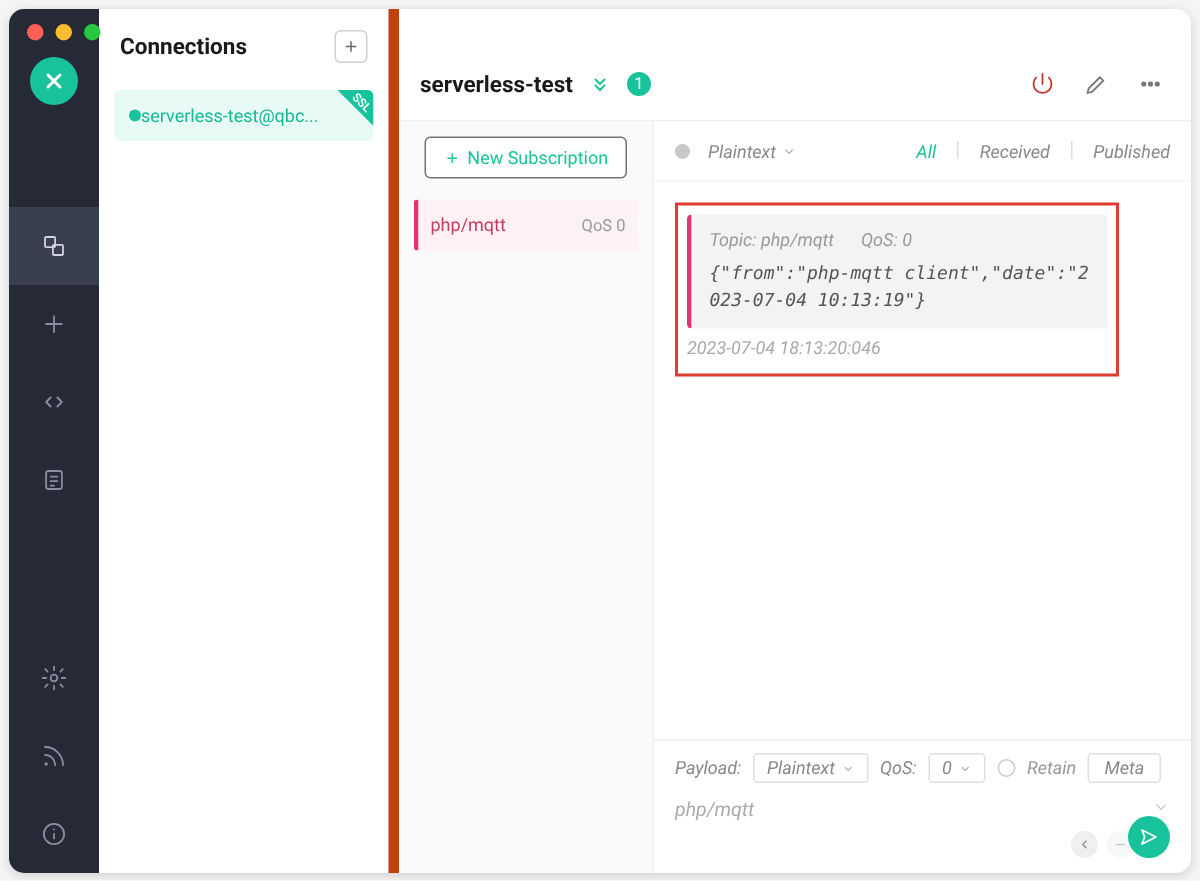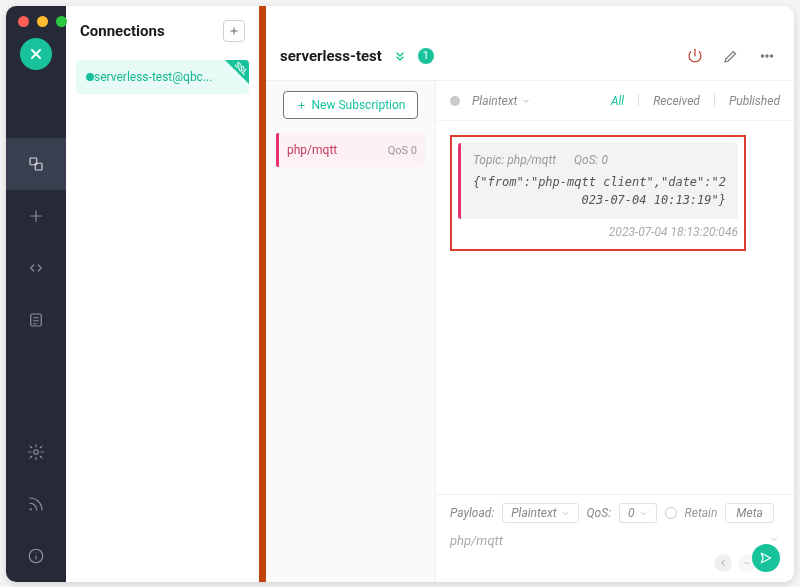--- a/index.html
+++ b/index.html
@@ -47,21 +47,21 @@
 
   .msg-col { flex:1; display:flex; flex-direction:column; min-width:0;font-style:italic;}
   .msg-filter { height:40px; display:flex; align-items:center; padding:0 14px; gap:12px; border-bottom:1px solid #f4f4f4; font-size:12px;}
   .status-dot{ width:10px; height:10px; border-radius:50%; background:#c9c9c9;}
   .fmt-sel{ color:#888; display:flex; align-items:center; gap:4px; cursor:pointer;}
   .fmt-sel svg{width:10px;height:10px;fill:none;stroke:#aaa;stroke-width:2;}
   .filter-tabs{ margin-left:auto; display:flex; gap:14px; color:#888;}
   .filter-tabs .active{ color:#18c39c; }
   .divider{ width:1px; height:12px; background:#ddd; }
 
-  .msg-scroll { flex:1; overflow:auto; padding:14px;text-align:right; }
+  .msg-scroll { flex:1; overflow:auto; padding:14px; }
   .highlight-box { border:2px solid #e03b2f; padding:6px 6px 10px 6px; width:296px; }
   .msg-card { background:#f3f3f3; border-left:3px solid #e5346c; border-radius:3px; padding:10px 12px; font-size:12px; color:#666;}
   .msg-card .meta{ color:#9a9a9a; margin-bottom:6px; display:flex; gap:18px;}
   .msg-card .body{ font-family:ui-monospace,Menlo,monospace; color:#555; line-height:1.5; white-space:pre-wrap; word-break:break-all;}
   .timestamp{ font-size:12px; color:#aaa; margin-top:6px; }
 
   .composer{ border-top:1px solid #eee; padding:8px 14px 10px; font-size:12px; color:#777; position:relative;}
   .comp-row{ display:flex; align-items:center; gap:8px; flex-wrap:wrap;}
   .comp-label{ color:#888; }
   .sel-box{ border:1px solid #e0e0e0; border-radius:3px; padding:2px 8px; display:flex; align-items:center; gap:4px; color:#888; cursor:pointer; background:#fff;}

